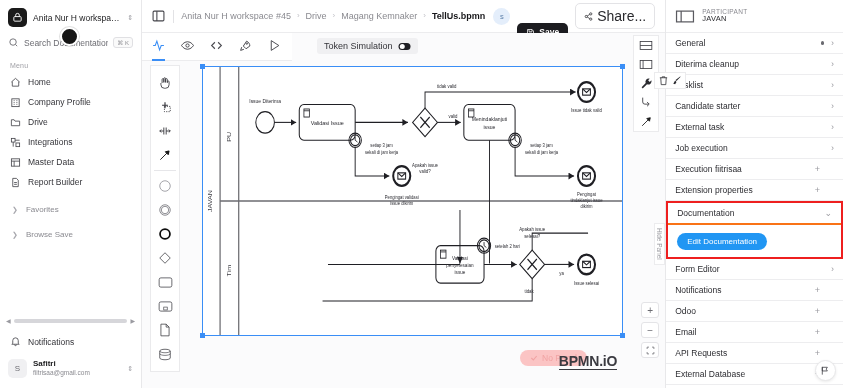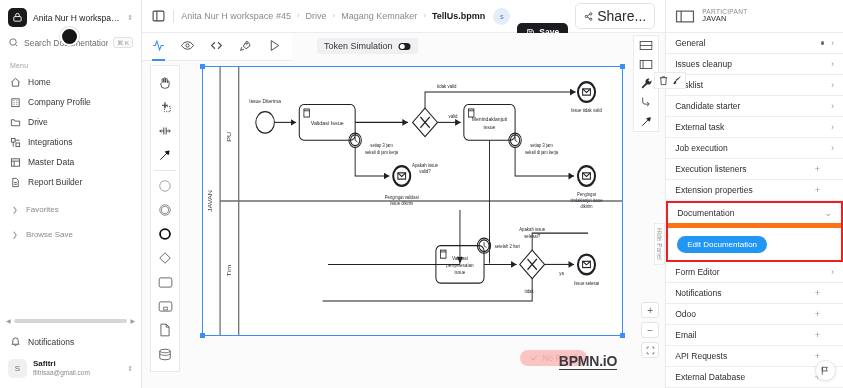--- a/index.html
+++ b/index.html
@@ -222,21 +222,21 @@
     display: flex; align-items: flex-end; justify-content: space-between;
     padding: 5px 9px; font-size: 8.5px; color: #2c2c31;
     border-bottom: 1px solid #ededef; cursor: pointer;
   }
   .pr-right { display: flex; align-items: center; gap: 7px; color: #9a9aa0; font-size: 9px; }
   .dot-mark { width: 3.5px; height: 3.5px; border-radius: 50%; background: #6a6a70; }
   .doc-group { border: 2px solid #ee1f1f; }
   .doc-head {
     display: flex; align-items: center; justify-content: space-between;
     padding: 5px 9px; font-size: 8.5px; color: #2c2c31;
-    border-bottom: 5px solid #f97316; cursor: pointer;
+    border-bottom: 2px solid #f97316; cursor: pointer;
   }
   .doc-body { padding: 5px 9px 7px 9px; }
   .btn-edit-doc {
     background: #2196f3; color: #fff; border: none; border-radius: 11px;
     font-size: 8px; padding: 4px 10px; cursor: pointer;
     font-family: "Liberation Sans", sans-serif;
   }
   .fab {
     position: absolute; right: 7px; bottom: 7px;
     width: 21px; height: 21px; border-radius: 50%;
@@ -746,41 +746,41 @@
     </div>
 
     <div class="prow">
       <span>General</span>
       <span class="pr-right">
         <span class="dot-mark"></span>
         <span>›</span>
       </span>
     </div>
     <div class="prow">
-      <span>Issues cleanup</span>
+      <span>Diterima cleanup</span>
       <span class="pr-right">›</span>
     </div>
     <div class="prow">
       <span>Tasklist</span>
       <span class="pr-right">›</span>
     </div>
     <div class="prow">
       <span>Candidate starter</span>
       <span class="pr-right">›</span>
     </div>
     <div class="prow">
       <span>External task</span>
       <span class="pr-right">›</span>
     </div>
     <div class="prow">
       <span>Job execution</span>
       <span class="pr-right">›</span>
     </div>
     <div class="prow">
-      <span>Execution listeners</span>
+      <span>Execution fiitrisaa</span>
       <span class="pr-right" style="padding-right:14px">+</span>
     </div>
     <div class="prow">
       <span>Extension properties</span>
       <span class="pr-right" style="padding-right:14px">+</span>
     </div>
 
     <div class="doc-group">
       <div class="doc-head">
         <span>Documentation</span>

